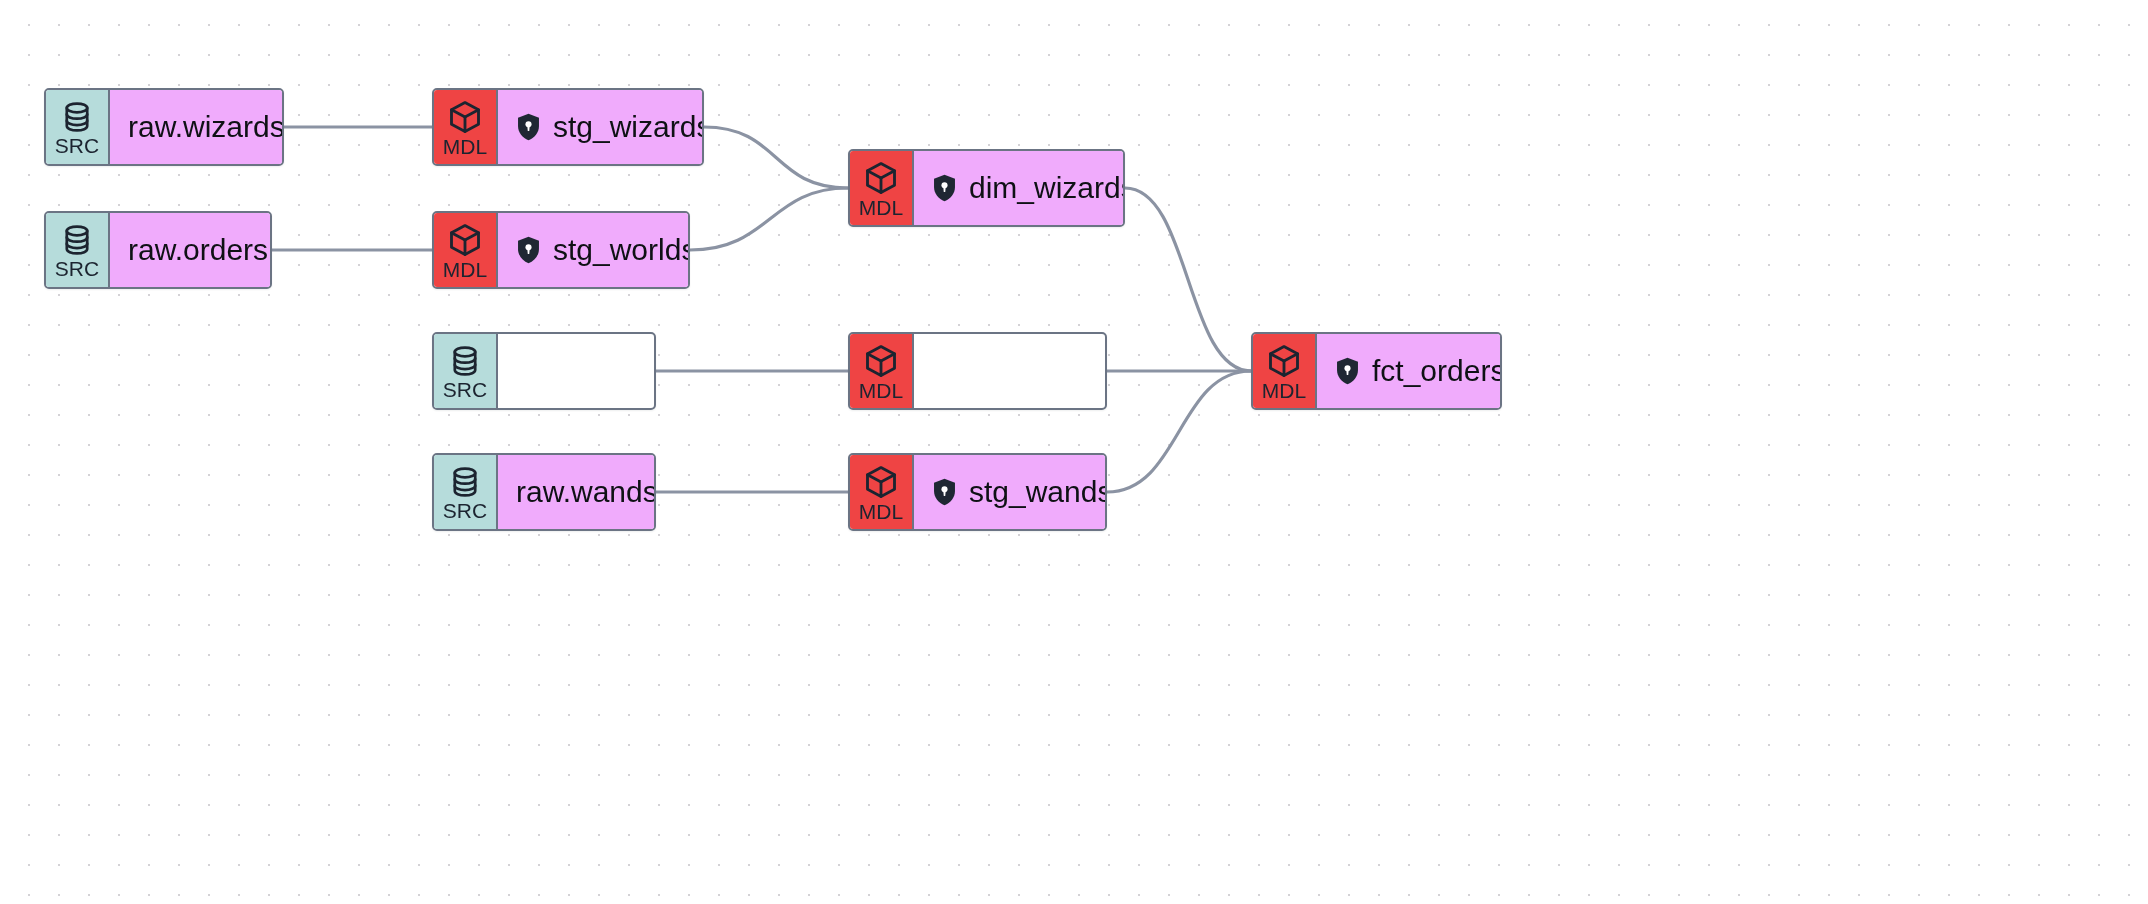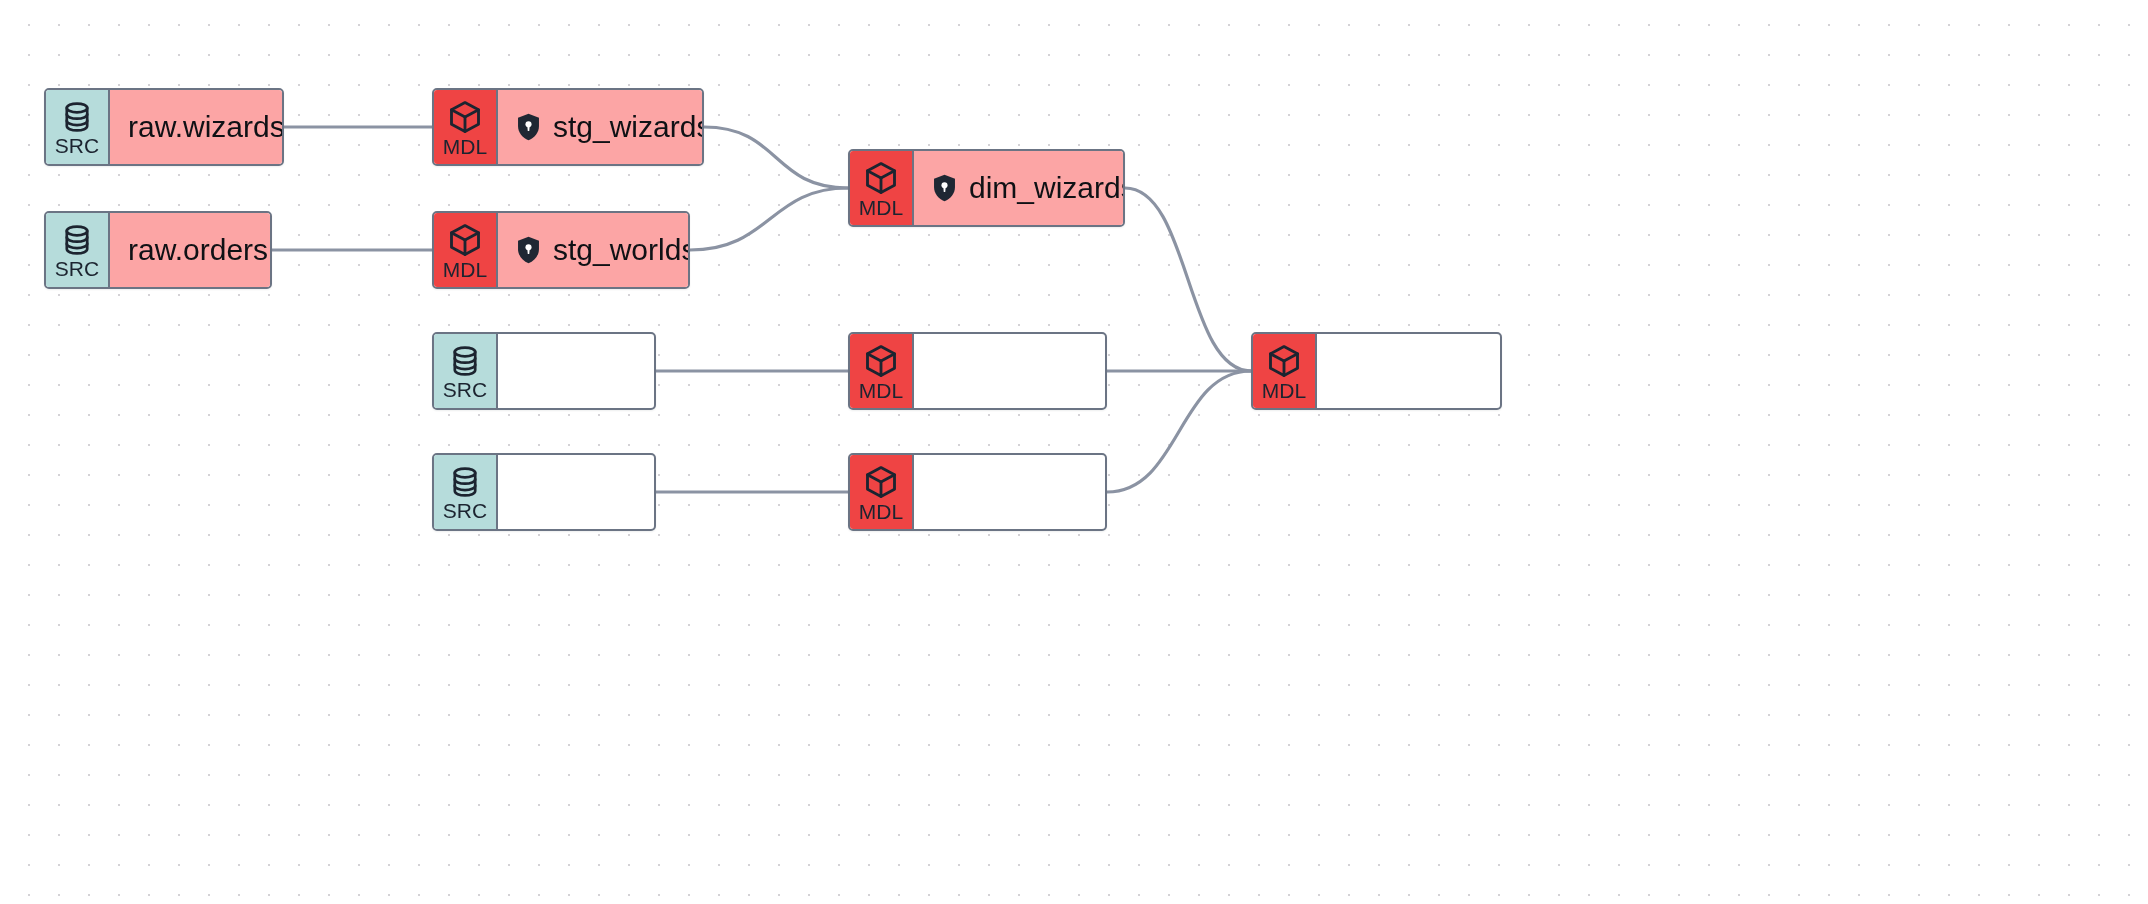--- a/index.html
+++ b/index.html
@@ -78,21 +78,21 @@
     font-family: "Liberation Sans", sans-serif;
   }
 
   .node-body {
     flex: 1 1 auto;
     display: flex;
     align-items: center;
     justify-content: center;
     gap: 12px;
     padding: 0 18px;
-    background: #fca5a5;
+    background: #f0abfc;
   }
   .node-label {
     font-size: 30px;
     line-height: 1;
     color: #0f1115;
     white-space: nowrap;
     font-family: "Liberation Sans", sans-serif;
   }
   .shield-icon {
     flex: 0 0 auto;
@@ -160,20 +160,23 @@
       <div class="node" style="left: 432px; top: 453px; width: 224px; height: 78px;">
         <div class="badge src">
           <span class="badge-icon"><svg width="34" height="34" viewBox="0 0 24 24" fill="none" stroke="#1c2430" stroke-width="1.9" stroke-linecap="round" stroke-linejoin="round">
               <ellipse cx="12" cy="5.6" rx="7.2" ry="3.1"></ellipse>
               <path d="M4.8 5.6 v12.8 c0 1.71 3.22 3.1 7.2 3.1 s7.2 -1.39 7.2 -3.1 V5.6"></path>
               <path d="M4.8 10.1 c0 1.71 3.22 3.1 7.2 3.1 s7.2 -1.39 7.2 -3.1"></path>
               <path d="M4.8 14.6 c0 1.71 3.22 3.1 7.2 3.1 s7.2 -1.39 7.2 -3.1"></path>
             </svg></span>
           <span class="badge-label">SRC</span>
         </div>
+        <div class="node-body">
+          <span class="node-label">raw.wands</span>
+        </div>
       </div>
       <div class="node" style="left: 432px; top: 88px; width: 272px; height: 78px;">
         <div class="badge mdl">
           <span class="badge-icon"><svg width="36" height="36" viewBox="0 0 24 24" fill="none" stroke="#1c2430" stroke-width="1.9" stroke-linecap="round" stroke-linejoin="round">
               <path d="M12 2.4 L21 7.2 L12 12 L3 7.2 Z"></path>
               <path d="M3 7.2 V16.8 L12 21.6 V12"></path>
               <path d="M21 7.2 V16.8 L12 21.6"></path>
             </svg></span>
           <span class="badge-label">MDL</span>
         </div>
@@ -234,26 +237,42 @@
       </div>
       <div class="node" style="left: 848px; top: 453px; width: 259px; height: 78px;">
         <div class="badge mdl">
           <span class="badge-icon"><svg width="36" height="36" viewBox="0 0 24 24" fill="none" stroke="#1c2430" stroke-width="1.9" stroke-linecap="round" stroke-linejoin="round">
               <path d="M12 2.4 L21 7.2 L12 12 L3 7.2 Z"></path>
               <path d="M3 7.2 V16.8 L12 21.6 V12"></path>
               <path d="M21 7.2 V16.8 L12 21.6"></path>
             </svg></span>
           <span class="badge-label">MDL</span>
         </div>
+        <div class="node-body">
+          <span class="shield-icon"><svg width="25" height="28" viewBox="0 0 20 23" xmlns="http://www.w3.org/2000/svg">
+              <path d="M10 0.7 L18.6 3.9 V10.6 C18.6 16.1 14.9 20.5 10 22.3 C5.1 20.5 1.4 16.1 1.4 10.6 V3.9 Z" fill="#1f2733"></path>
+              <circle cx="10" cy="9.2" r="2.5" fill="#ffffff"></circle>
+              <path d="M8.9 9.6 h2.2 l-0.5 5.1 h-1.2 Z" fill="#ffffff"></path>
+            </svg></span>
+          <span class="node-label">stg_wands</span>
+        </div>
       </div>
       <div class="node" style="left: 1251px; top: 332px; width: 251px; height: 78px;">
         <div class="badge mdl">
           <span class="badge-icon"><svg width="36" height="36" viewBox="0 0 24 24" fill="none" stroke="#1c2430" stroke-width="1.9" stroke-linecap="round" stroke-linejoin="round">
               <path d="M12 2.4 L21 7.2 L12 12 L3 7.2 Z"></path>
               <path d="M3 7.2 V16.8 L12 21.6 V12"></path>
               <path d="M21 7.2 V16.8 L12 21.6"></path>
             </svg></span>
           <span class="badge-label">MDL</span>
         </div>
+        <div class="node-body">
+          <span class="shield-icon"><svg width="25" height="28" viewBox="0 0 20 23" xmlns="http://www.w3.org/2000/svg">
+              <path d="M10 0.7 L18.6 3.9 V10.6 C18.6 16.1 14.9 20.5 10 22.3 C5.1 20.5 1.4 16.1 1.4 10.6 V3.9 Z" fill="#1f2733"></path>
+              <circle cx="10" cy="9.2" r="2.5" fill="#ffffff"></circle>
+              <path d="M8.9 9.6 h2.2 l-0.5 5.1 h-1.2 Z" fill="#ffffff"></path>
+            </svg></span>
+          <span class="node-label">fct_orders</span>
+        </div>
       </div>
     </div>
 
 </div>
 
 </body></html>

